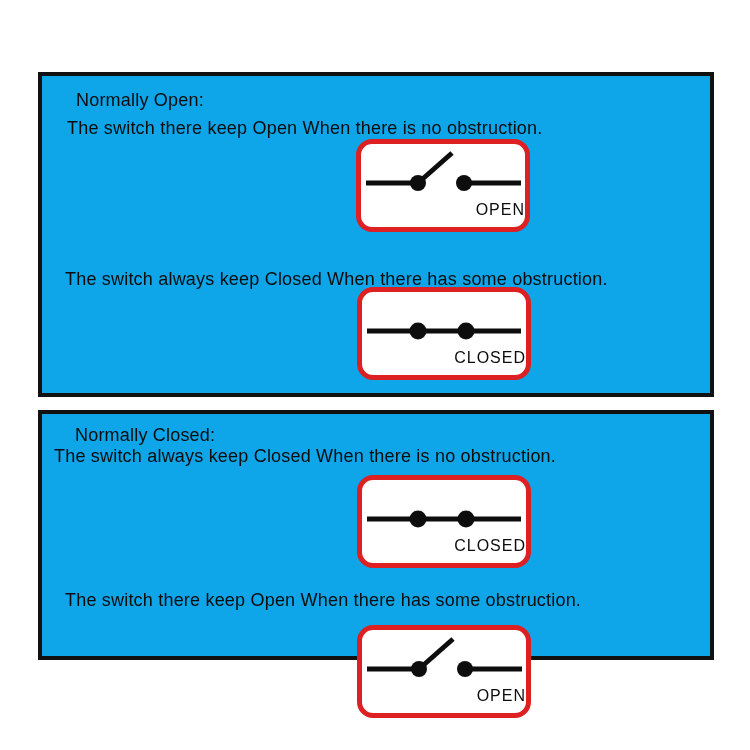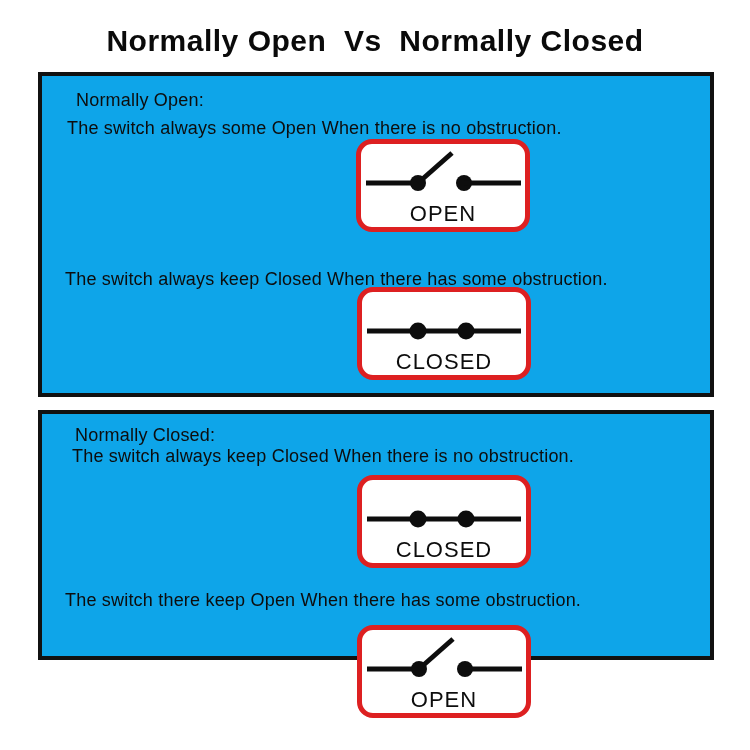--- a/index.html
+++ b/index.html
@@ -51,36 +51,35 @@
     border-radius: 16px;
     box-sizing: border-box;
     background: #ffffff;
   }
   .switch-box svg { position: absolute; top: 0; left: 0; display: block; }
   .switch-label {
     position: absolute;
     top: 57px;
     left: 0;
     width: 100%;
-    text-align: center;
-    font-size: 22px;
+    text-align: right;
+    font-size: 16px;
     letter-spacing: 1px;
     color: #0d0d0d;
   }
 </style>
 </head>
 <body>
 
 <div class="canvas" style="--red: #dd2021; --ink: #111111;">
 
-  <div class="title">Normally Open  Vs  Normally Closed</div>
 
   <div class="panel panel-1">
     <div class="txt" style="left:34px; top:14px;">Normally Open:</div>
-    <div class="txt" style="left:25px; top:42px;">The switch always some Open When there is no obstruction.</div>
+    <div class="txt" style="left:25px; top:42px;">The switch there keep Open When there is no obstruction.</div>
 
     <div class="switch-box" style="left:314px; top:63px;">
       <svg width="164" height="83" viewBox="0 0 164 83">
         <line x1="5" y1="39" x2="57" y2="39" stroke="#0d0d0d" stroke-width="5"></line>
         <circle cx="57" cy="39" r="8" fill="#0d0d0d"></circle>
         <line x1="57" y1="39" x2="91" y2="9" stroke="#0d0d0d" stroke-width="5"></line>
         <circle cx="103" cy="39" r="8" fill="#0d0d0d"></circle>
         <line x1="103" y1="39" x2="160" y2="39" stroke="#0d0d0d" stroke-width="5"></line>
       </svg>
       <div class="switch-label">OPEN</div>
@@ -93,21 +92,21 @@
         <line x1="5" y1="39" x2="159" y2="39" stroke="#0d0d0d" stroke-width="5"></line>
         <circle cx="56" cy="39" r="8.5" fill="#0d0d0d"></circle>
         <circle cx="104" cy="39" r="8.5" fill="#0d0d0d"></circle>
       </svg>
       <div class="switch-label">CLOSED</div>
     </div>
   </div>
 
   <div class="panel panel-2">
     <div class="txt" style="left:33px; top:11px;">Normally Closed:</div>
-    <div class="txt" style="left:30px; top:32px;text-align:right;">The switch always keep Closed When there is no obstruction.</div>
+    <div class="txt" style="left:12px; top:32px;text-align:right;">The switch always keep Closed When there is no obstruction.</div>
 
     <div class="switch-box" style="left:315px; top:61px;">
       <svg width="164" height="83" viewBox="0 0 164 83">
         <line x1="5" y1="39" x2="159" y2="39" stroke="#0d0d0d" stroke-width="5"></line>
         <circle cx="56" cy="39" r="8.5" fill="#0d0d0d"></circle>
         <circle cx="104" cy="39" r="8.5" fill="#0d0d0d"></circle>
       </svg>
       <div class="switch-label">CLOSED</div>
     </div>
 

